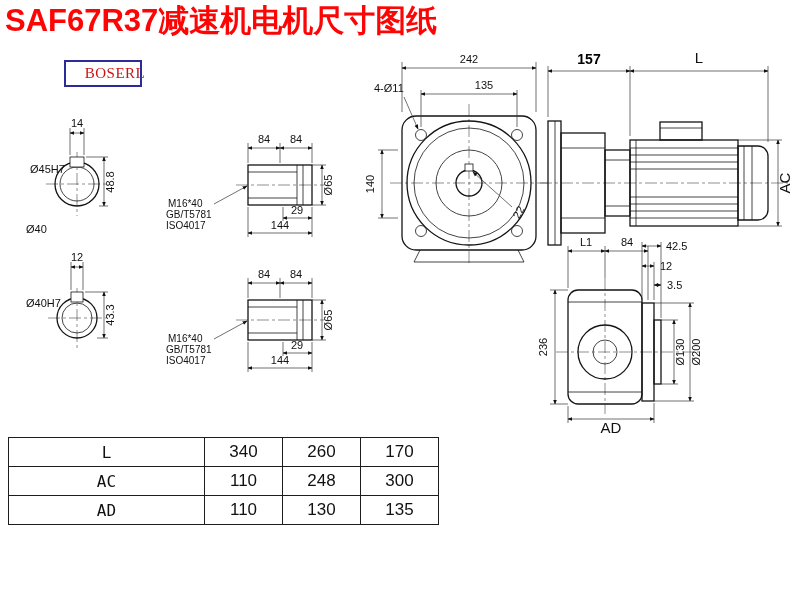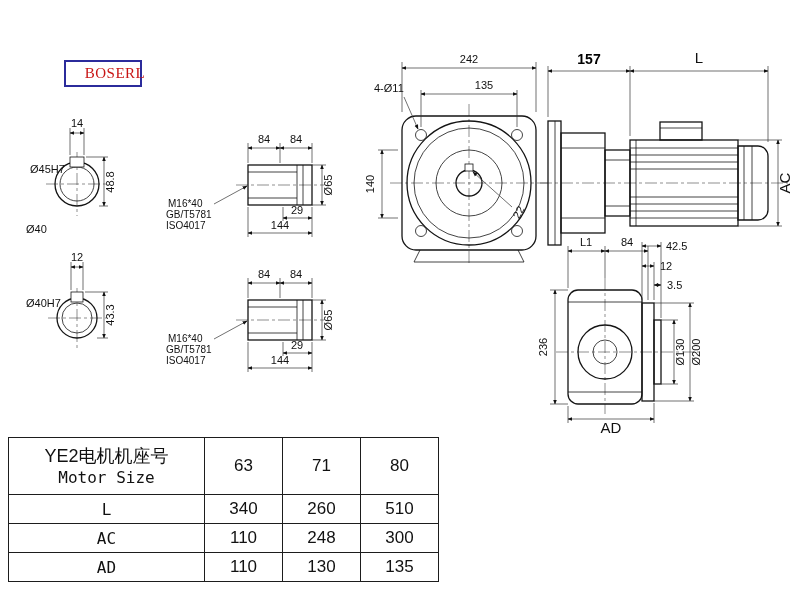--- a/index.html
+++ b/index.html
@@ -33,20 +33,21 @@
   .spec tr.hd { height:57px; }
   .spec tr.rw { height:29px; }
   .spec .cn { font-size:18px; line-height:1.3; }
   .mono { font-family:"DejaVu Sans Mono",monospace; font-size:16px; }
 </style>
 </head>
 <body>
 
 <div class="stage">
 
+  <div class="title">SAF67R37减速机电机尺寸图纸</div>
   <div class="logo">BOSERL</div>
 
   <svg class="draw" width="800" height="435" viewBox="0 0 800 435">
     <defs>
       <marker id="arr" viewBox="0 0 10 10" refX="9" refY="5" markerWidth="7" markerHeight="7" orient="auto-start-reverse">
         <path d="M0,1 L10,5 L0,9 z" fill="#111"></path>
       </marker>
     </defs>
 
     <g>
@@ -269,34 +270,25 @@
 
       <line class="xl" x1="568" y1="406" x2="568" y2="423"></line>
       <line class="xl" x1="654" y1="403" x2="654" y2="423"></line>
       <line class="xl dimline" x1="568" y1="419" x2="654" y2="419"></line>
       <text class="dimL mid" x="611" y="433">AD</text>
     </g>
   </svg>
 
   <table class="spec">
     <tbody>
-      <tr class="hd">
-        <th class="lab">
-          <div class="cn">YE2电机机座号</div>
-          <div class="mono">Motor Size</div>
-        </th>
-        <th class="num">63</th>
-        <th class="num">71</th>
-        <th class="num">80</th>
-      </tr>
       <tr class="rw">
         <td class="lab mono">L</td>
         <td class="num">340</td>
         <td class="num">260</td>
-        <td class="num">510</td>
+        <td class="num">170</td>
       </tr>
       <tr class="rw">
         <td class="lab mono">AC</td>
         <td class="num">110</td>
         <td class="num">248</td>
         <td class="num">300</td>
       </tr>
       <tr class="rw">
         <td class="lab mono">AD</td>
         <td class="num">110</td>

